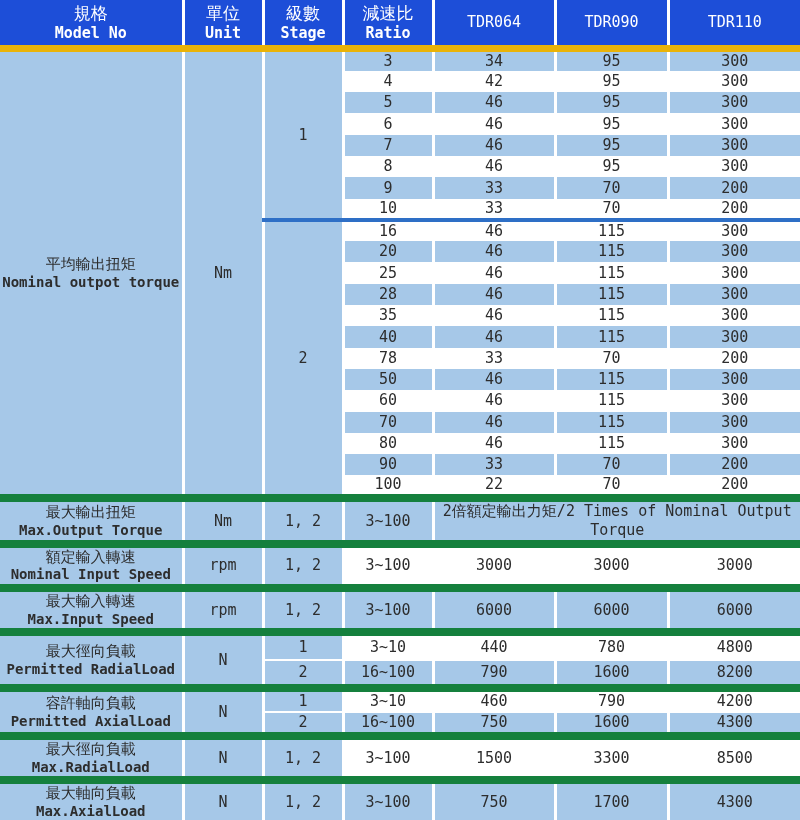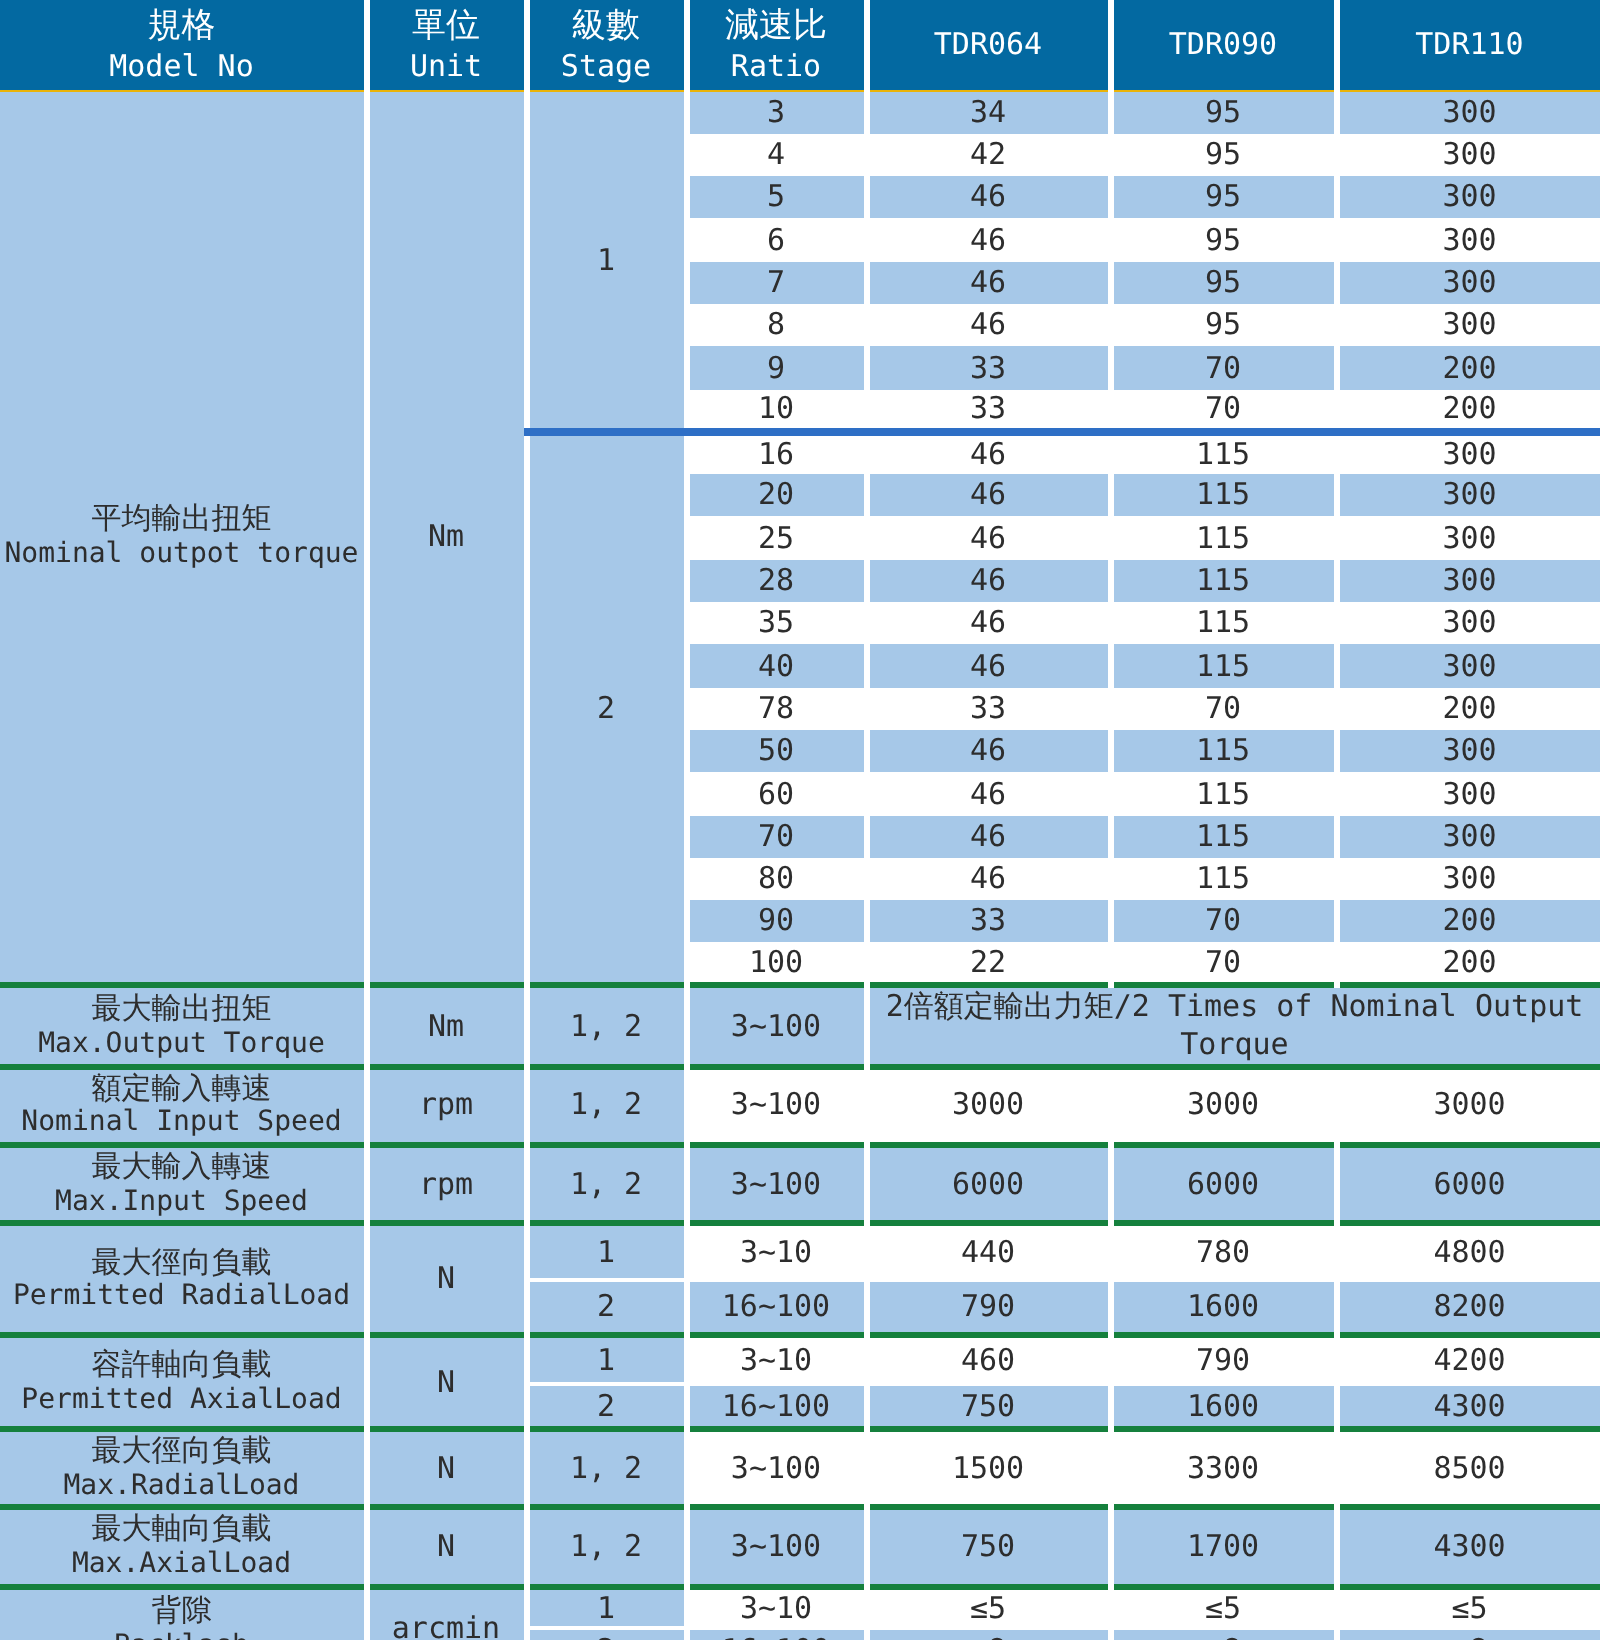--- a/index.html
+++ b/index.html
@@ -8,29 +8,29 @@
     font-family:"DejaVu Sans Mono","DejaVu Sans",sans-serif;
     color:#2d2d2d;
   }
   table { width:800px; height:820px; border-collapse:collapse; table-layout:fixed; }
   td,th {
     padding:0; margin:0; text-align:center; vertical-align:middle;
     font-size:15px; font-weight:normal; line-height:1.25;
     border-left:3px solid #ffffff; overflow:hidden;
   }
   .c1 { border-left:none; }
-  thead th { background:#0369a1; color:#ffffff; height:45px; border-bottom:1px solid #eab308; }
+  thead th { background:#1d4ed8; color:#ffffff; height:45px; border-bottom:7px solid #eab308; }
   thead .zh { font-size:17px; }
   thead .en { font-size:15px; }
   .zh { font-size:15px; }
-  .en { font-size:14px; }
+  .en { font-size:14px;font-weight:bold; }
   .b { background:#a6c8e8; }
   .w { background:#ffffff; }
   tr.rr { height:21.3px; }
-  tr.sec > td { border-top:3px solid #15803d; }
+  tr.sec > td { border-top:8px solid #15803d; }
   tr.sub > td { border-top:2px solid #ffffff; }
   tr.divider > td { border-top:4px solid #2e6fc6; }
   .h37{height:37px} .h36{height:36px} .h28{height:28px}
   .h24{height:24px} .h23{height:23px} .h21{height:21px} .h20{height:20px}
 </style>
 </head>
 <body>
 
 <table>
   <colgroup>

